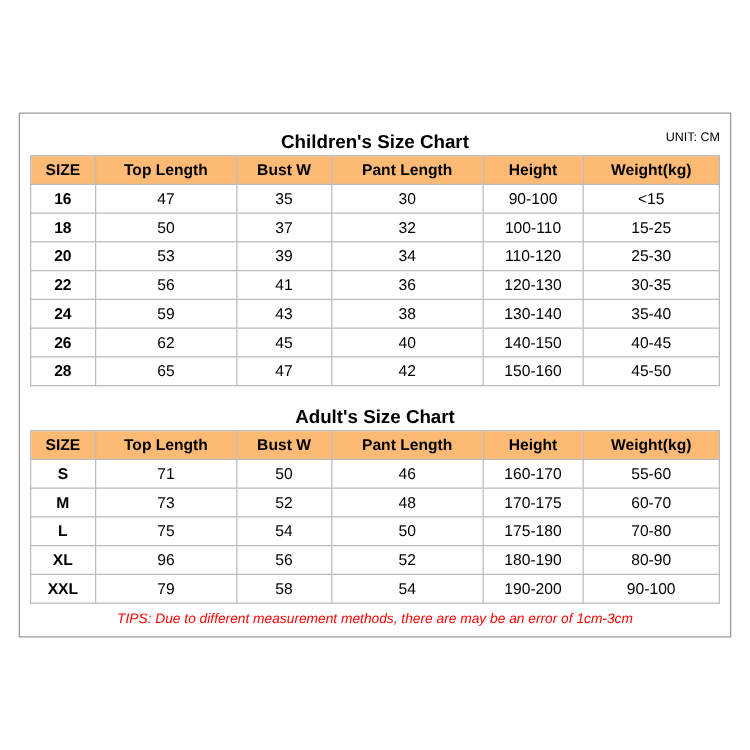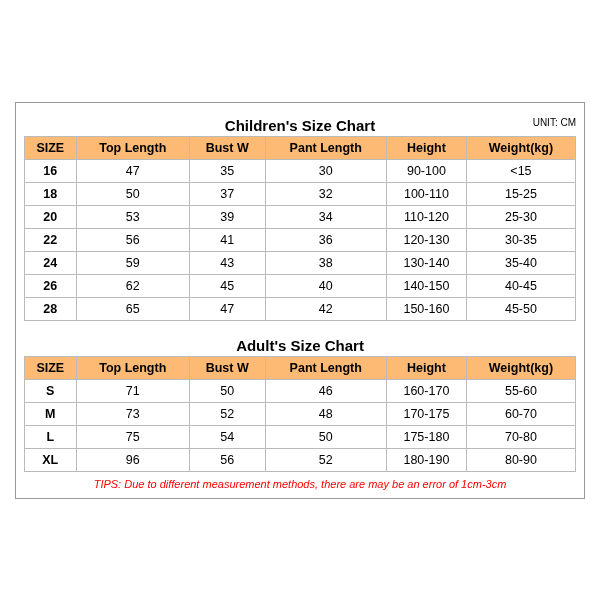--- a/index.html
+++ b/index.html
@@ -189,18 +189,26 @@
           <td>70-80</td>
         </tr>
         <tr>
           <td>XL</td>
           <td>96</td>
           <td>56</td>
           <td>52</td>
           <td>180-190</td>
           <td>80-90</td>
         </tr>
+        <tr>
+          <td>XXL</td>
+          <td>79</td>
+          <td>58</td>
+          <td>54</td>
+          <td>190-200</td>
+          <td>90-100</td>
+        </tr>
       </tbody>
   </table>
 
   <div class="tips">TIPS: Due to different measurement methods, there are may be an error of 1cm-3cm</div>
 
 </div>
 
 </body></html>

